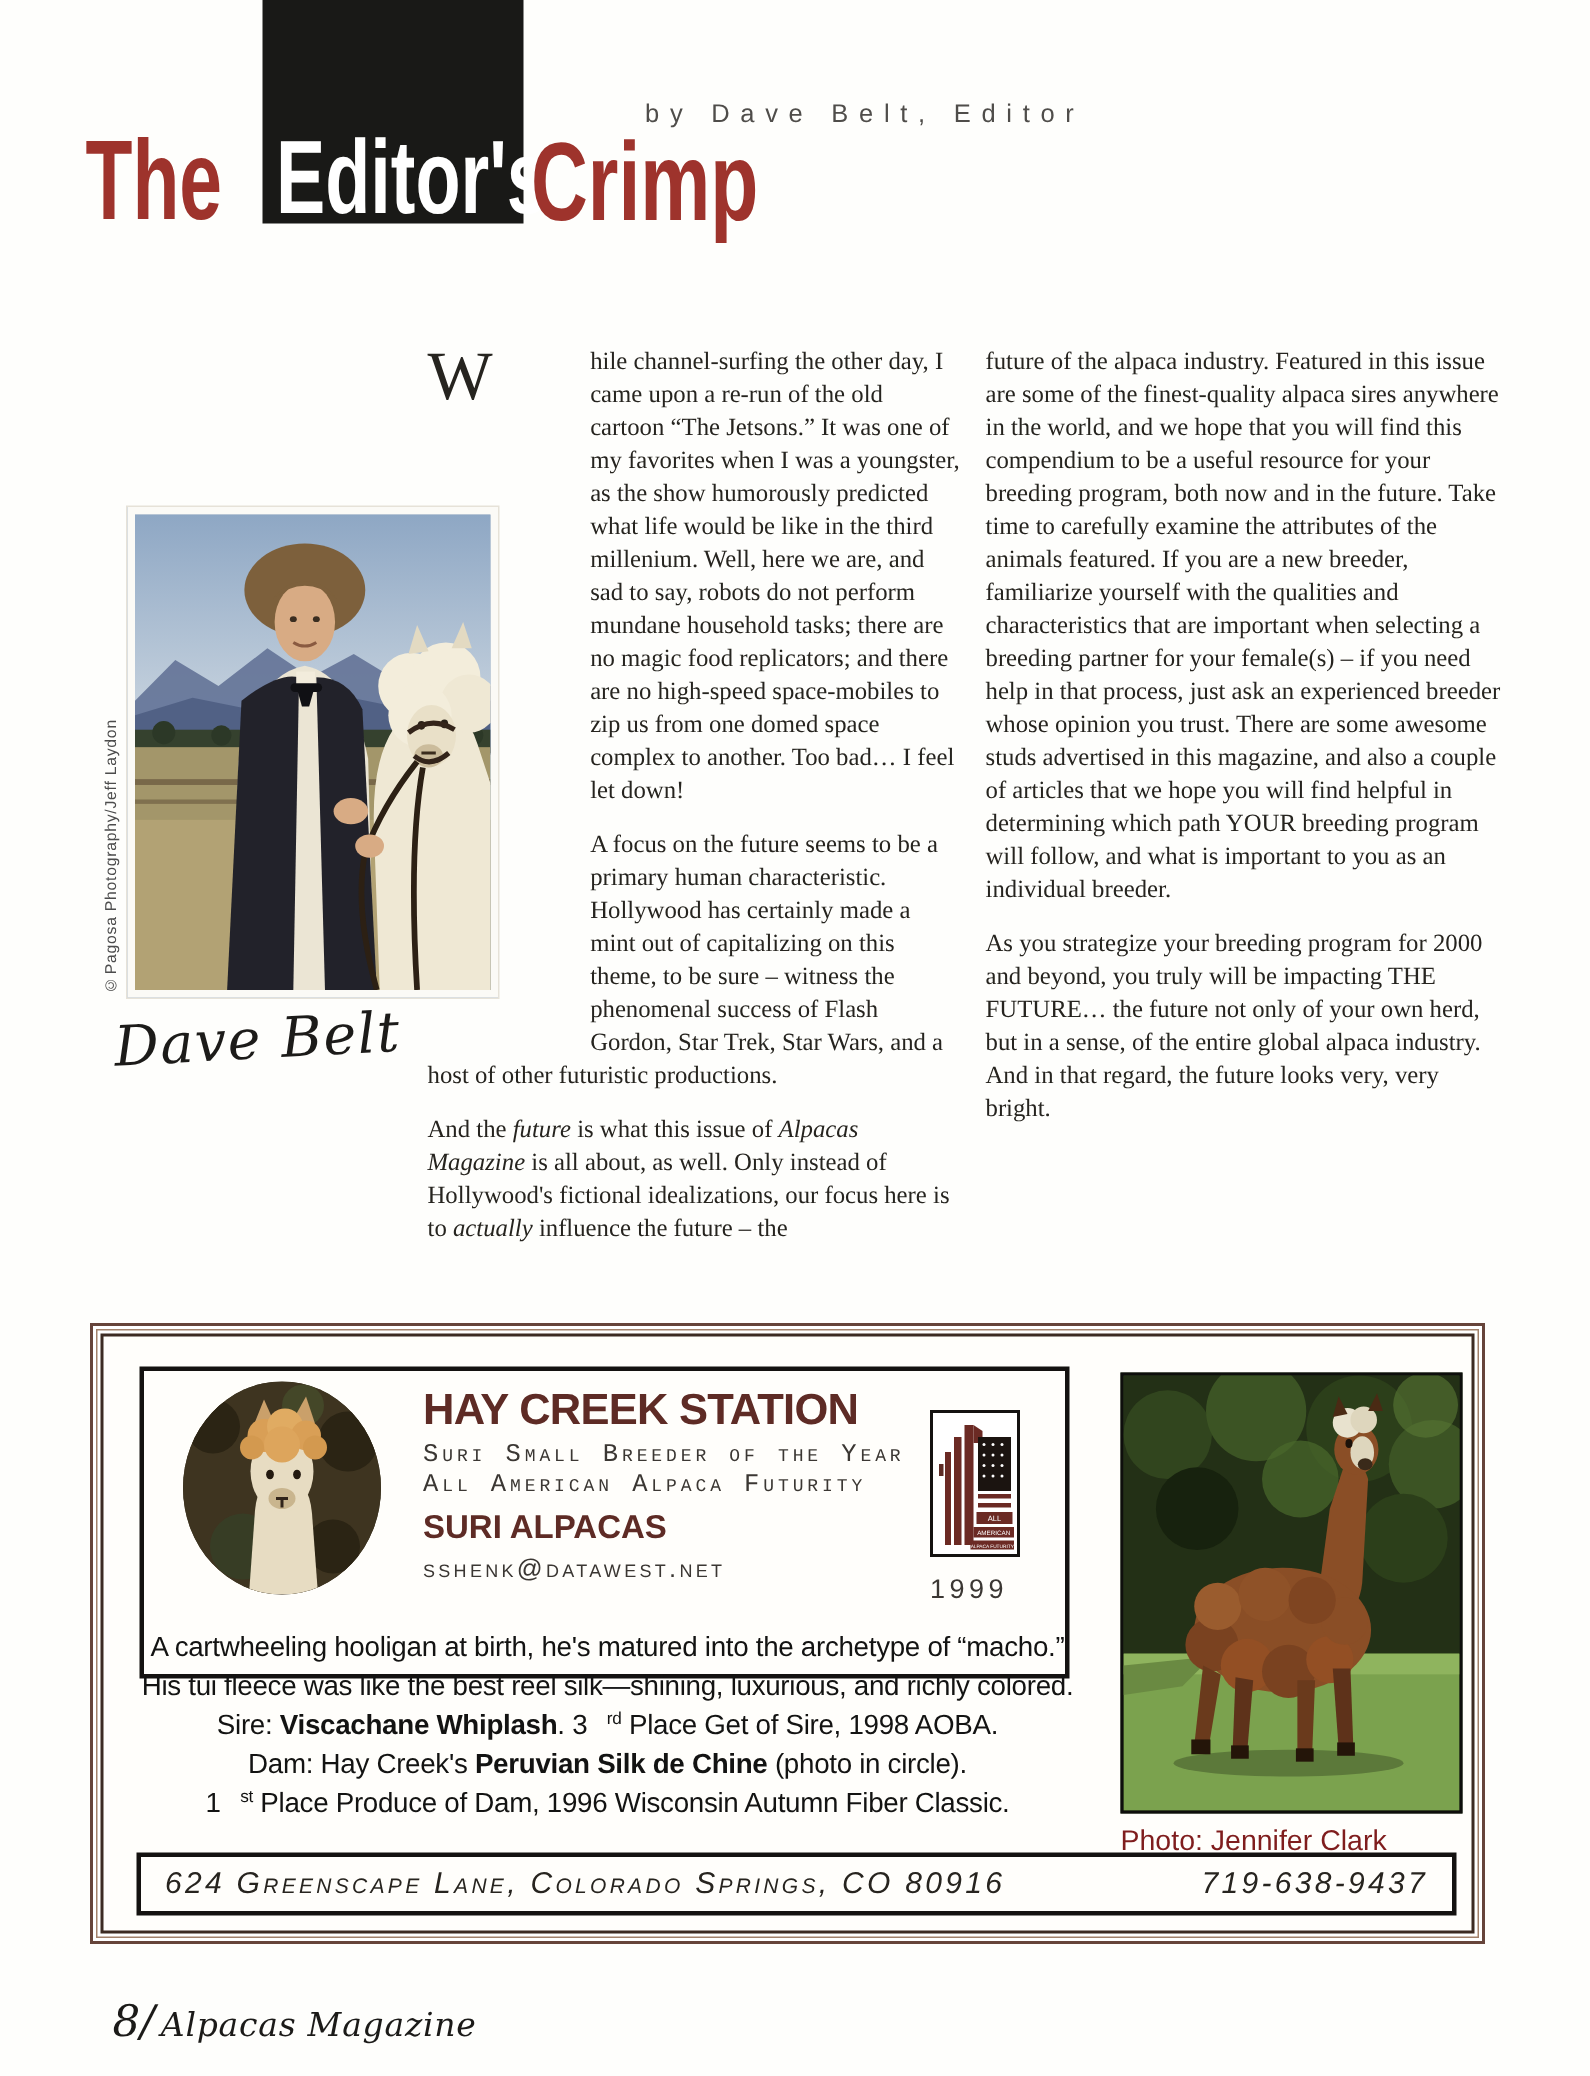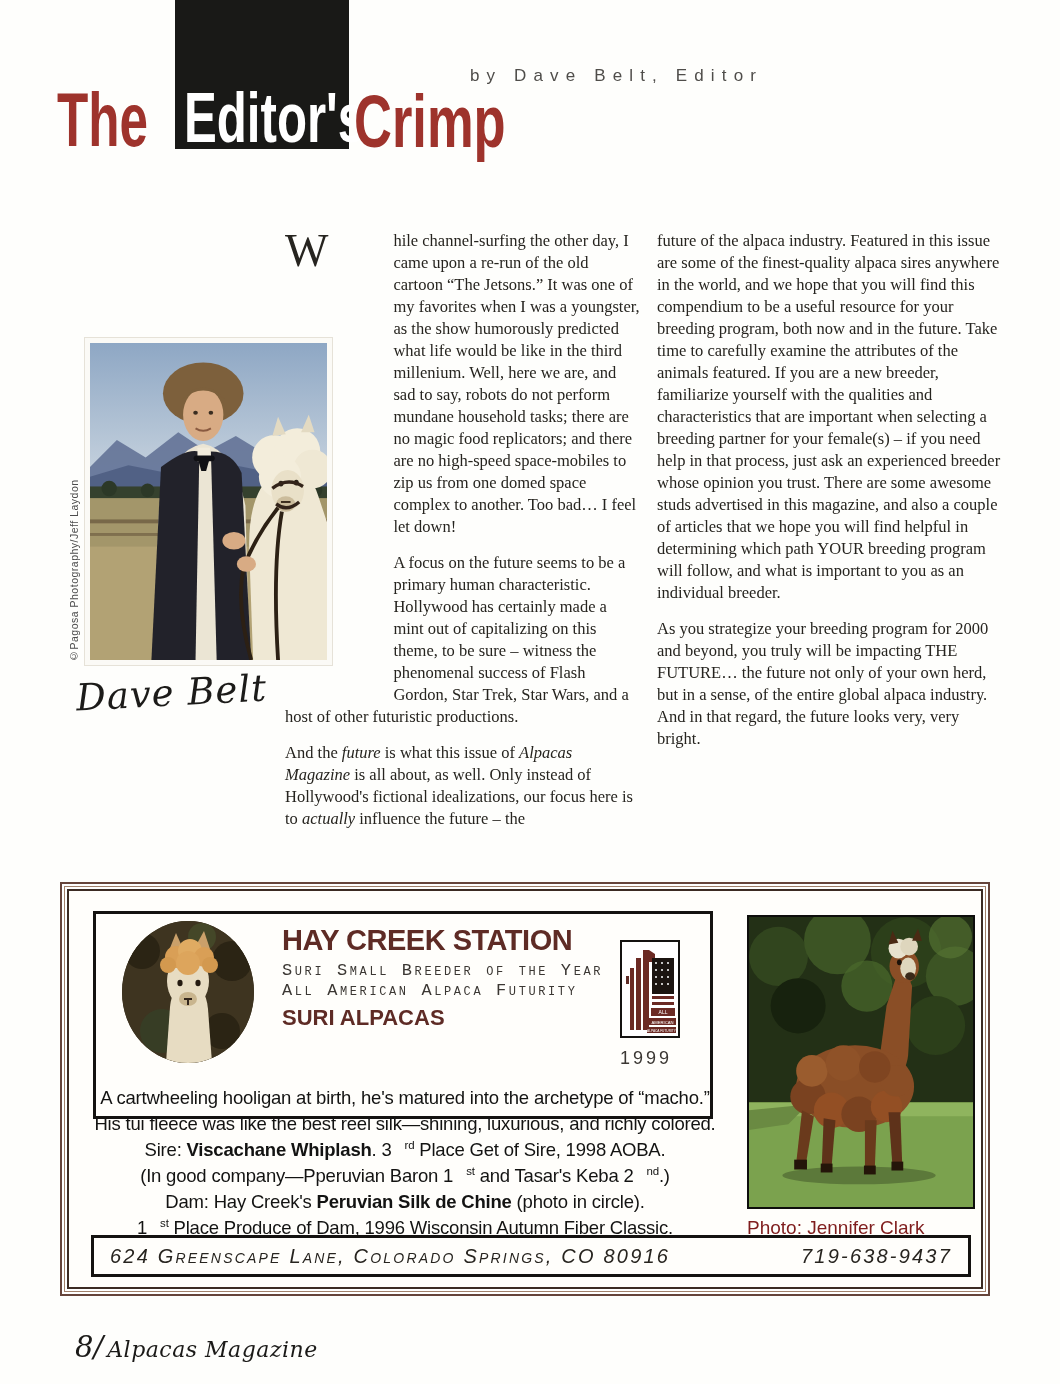--- a/index.html
+++ b/index.html
@@ -11,21 +11,21 @@
   }
 
   
   .masthead { position:absolute; left:0; top:0; width:1060px; height:200px; }
   .mast-box { position:absolute; left:175px; top:0; width:174px; height:149px; background:#191917; }
   .mast-word { position:absolute; font-family:"Liberation Sans", sans-serif; font-weight:700; line-height:1; transform-origin:left top; white-space:nowrap; }
   .mast-the    { left:57px;  top:82px; font-size:64px; color:#9e332c; transform:scale(0.80,1.18); }
   .mast-ed     { left:184px; top:84px; font-size:60px; color:#ffffff; transform:scale(0.82,1.16); }
   .mast-crimp  { left:354px; top:84px; font-size:64px; color:#9e332c; transform:scale(0.82,1.16); }
   .byline { position:absolute; left:430px; top:66px; font-family:"Liberation Sans", sans-serif;
-            font-size:17px; letter-spacing:0.42em; color:#4f4d4a; white-space:nowrap;margin-left:40px; }
+            font-size:17px; letter-spacing:0.42em; color:#4f4d4a; white-space:nowrap; }
 
   
   .editorial { position:absolute; left:285px; top:230px; width:720px;
                font-size:16.5px; line-height:22px; color:#26241f; }
   .col { position:absolute; top:0; }
   .col-left  { left:0;     width:356px; }
   .col-right { left:372px; width:346px; }
   .col p + p { margin-top:14px; }
   .dropcap { float:left; font-size:46px; line-height:38px; padding:2px 5px 0 0; font-weight:400; }
   .wrap-spacer { float:left; width:60px; height:375px; margin-top:90px; }
@@ -207,20 +207,21 @@
             <ellipse cx="76" cy="62" rx="2.6" ry="3.2" fill="#241a10"></ellipse>
             <ellipse cx="66" cy="78" rx="9" ry="7" fill="#c9b58e"></ellipse>
             <path d="M62,78 L70,78 M66,78 L66,84" stroke="#31241a" stroke-width="2"></path>
           </svg>
         </div>
         <div class="station-text">
           <div class="station-name">HAY CREEK STATION</div>
           <div class="award-line">Suri Small Breeder of the Year</div>
           <div class="award-line" style="margin-top:1px">All American Alpaca Futurity</div>
           <div class="breed-line">SURI ALPACAS</div>
+          <div class="station-email">sshenk@datawest.net</div>
         </div>
         <div class="logo-wrap">
           <svg class="futurity-logo" viewBox="0 0 56 94">
             <rect x="4" y="34" width="3" height="8" fill="#5e2b25"></rect>
             <rect x="8" y="26" width="4" height="62" fill="#6b2a24"></rect>
             <rect x="14" y="16" width="5" height="72" fill="#6b2a24"></rect>
             <rect x="21" y="8" width="6" height="80" fill="#6b2a24"></rect>
             <path d="M27,8 L33,12 L33,20 L27,20 Z" fill="#6b2a24"></path>
             <rect x="30" y="16" width="22" height="36" fill="#1b1410"></rect>
             <g fill="#ffffff">
@@ -247,21 +248,20 @@
             <text x="39.5" y="89.8" font-size="3.2" fill="#ffffff" text-anchor="middle" font-family="Liberation Sans, sans-serif">ALPACA FUTURITY</text>
           </svg>
           <div class="logo-year">1999</div>
         </div>
       </div>
 
       <div class="whip-block">
         <div class="whip-line">A cartwheeling hooligan at birth, he's matured into the archetype of “macho.”</div>
         <div class="whip-line">His tui fleece was like the best reel silk—shining, luxurious, and richly colored.</div>
         <div class="whip-line"><span>Sire: </span><b>Viscachane Whiplash</b><span>.  3</span><sup>rd</sup><span> Place Get of Sire, 1998 AOBA.</span></div>
-        <div class="whip-line"><span>(In good company—Pperuvian Baron 1</span><sup>st</sup><span> and Tasar's Keba 2</span><sup>nd</sup><span>.)</span></div>
         <div class="whip-line"><span>Dam: Hay Creek's </span><b>Peruvian Silk de Chine</b><span> (photo in circle).</span></div>
         <div class="whip-line"><span>1</span><sup>st</sup><span> Place Produce of Dam, 1996 Wisconsin Autumn Fiber Classic.</span></div>
       </div>
 
       <div class="ad-photo-wrap">
         <div class="ad-photo">
           <svg viewBox="0 0 228 294" preserveAspectRatio="none">
             <rect width="228" height="200" fill="#233016"></rect>
             <circle cx="30" cy="40" r="30" fill="#31451e"></circle>
                 <circle cx="90" cy="24" r="34" fill="#3c5424"></circle>

